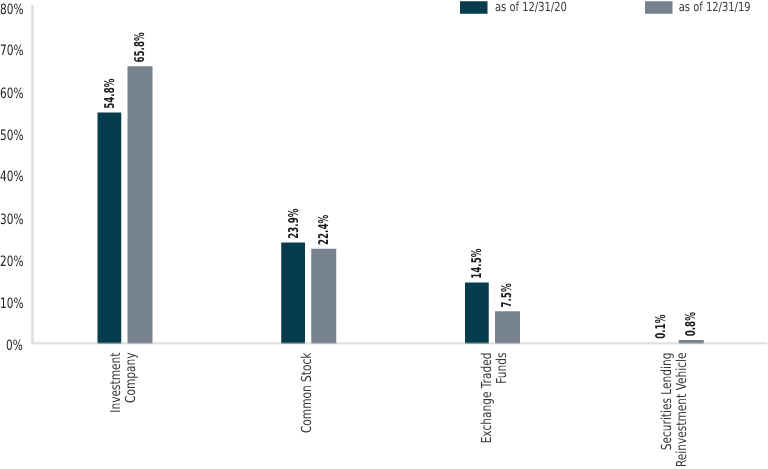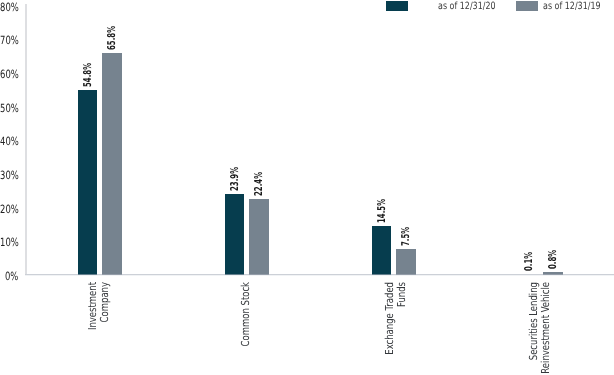--- a/index.html
+++ b/index.html
@@ -88,21 +88,21 @@
       <div class="xlabel" style="left: 86.7px; top: 282.4px;">Investment</div>
       <div class="xlabel" style="left: 98.6px; top: 282.4px;">Company</div>
       <div class="xlabel" style="left: 239.95px; top: 282.4px;">Common Stock</div>
       <div class="xlabel" style="left: 384.3px; top: 282.4px;">Exchange Traded</div>
       <div class="xlabel" style="left: 396.2px; top: 282.4px;">Funds</div>
       <div class="xlabel" style="left: 528px; top: 282.4px;">Securities Lending</div>
       <div class="xlabel" style="left: 539.9px; top: 282.4px;">Reinvestment Vehicle</div>
     </div>
 
   <div id="legend">
-      <div class="legend-item" style="left: 386px; gap: 24px;">
+      <div class="legend-item" style="left: 368px;">
         <div class="legend-swatch" style="background: rgb(6, 61, 78);"></div>
         <div class="legend-label">as of 12/31/20</div>
       </div>
       <div class="legend-item" style="left: 515.5px;">
         <div class="legend-swatch" style="background: rgb(118, 131, 143);"></div>
         <div class="legend-label">as of 12/31/19</div>
       </div>
     </div>
 
 </div>

